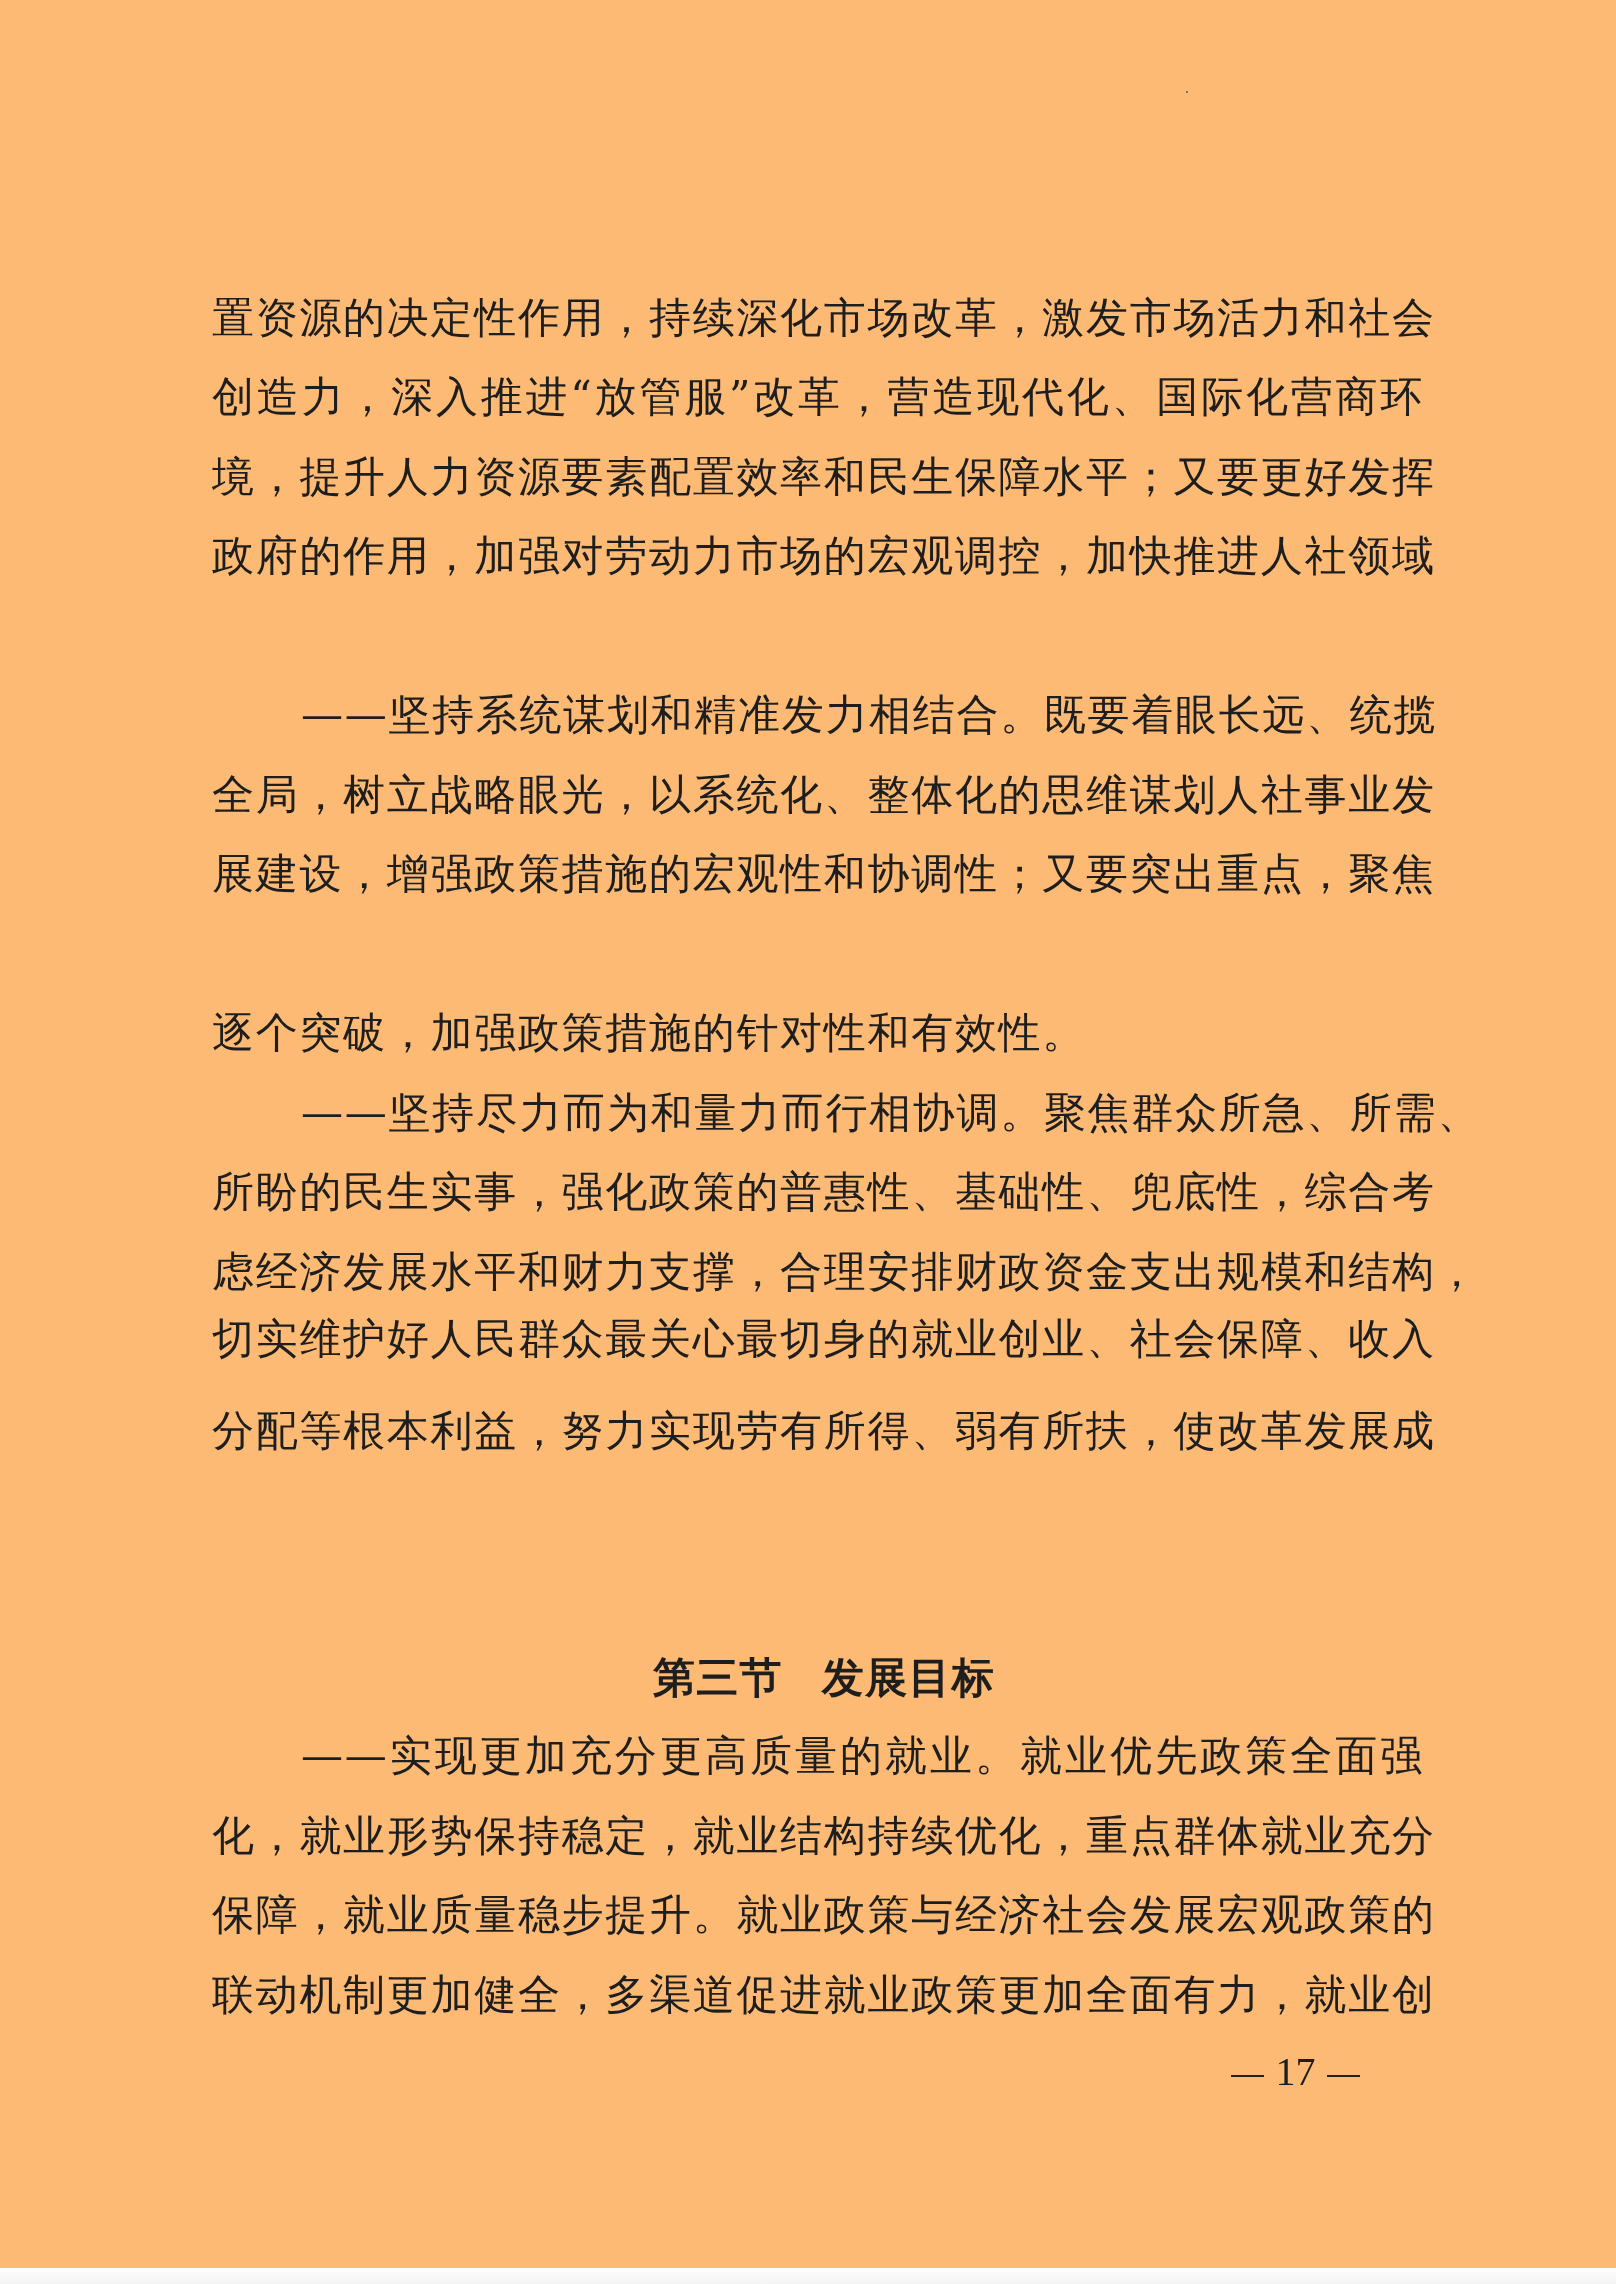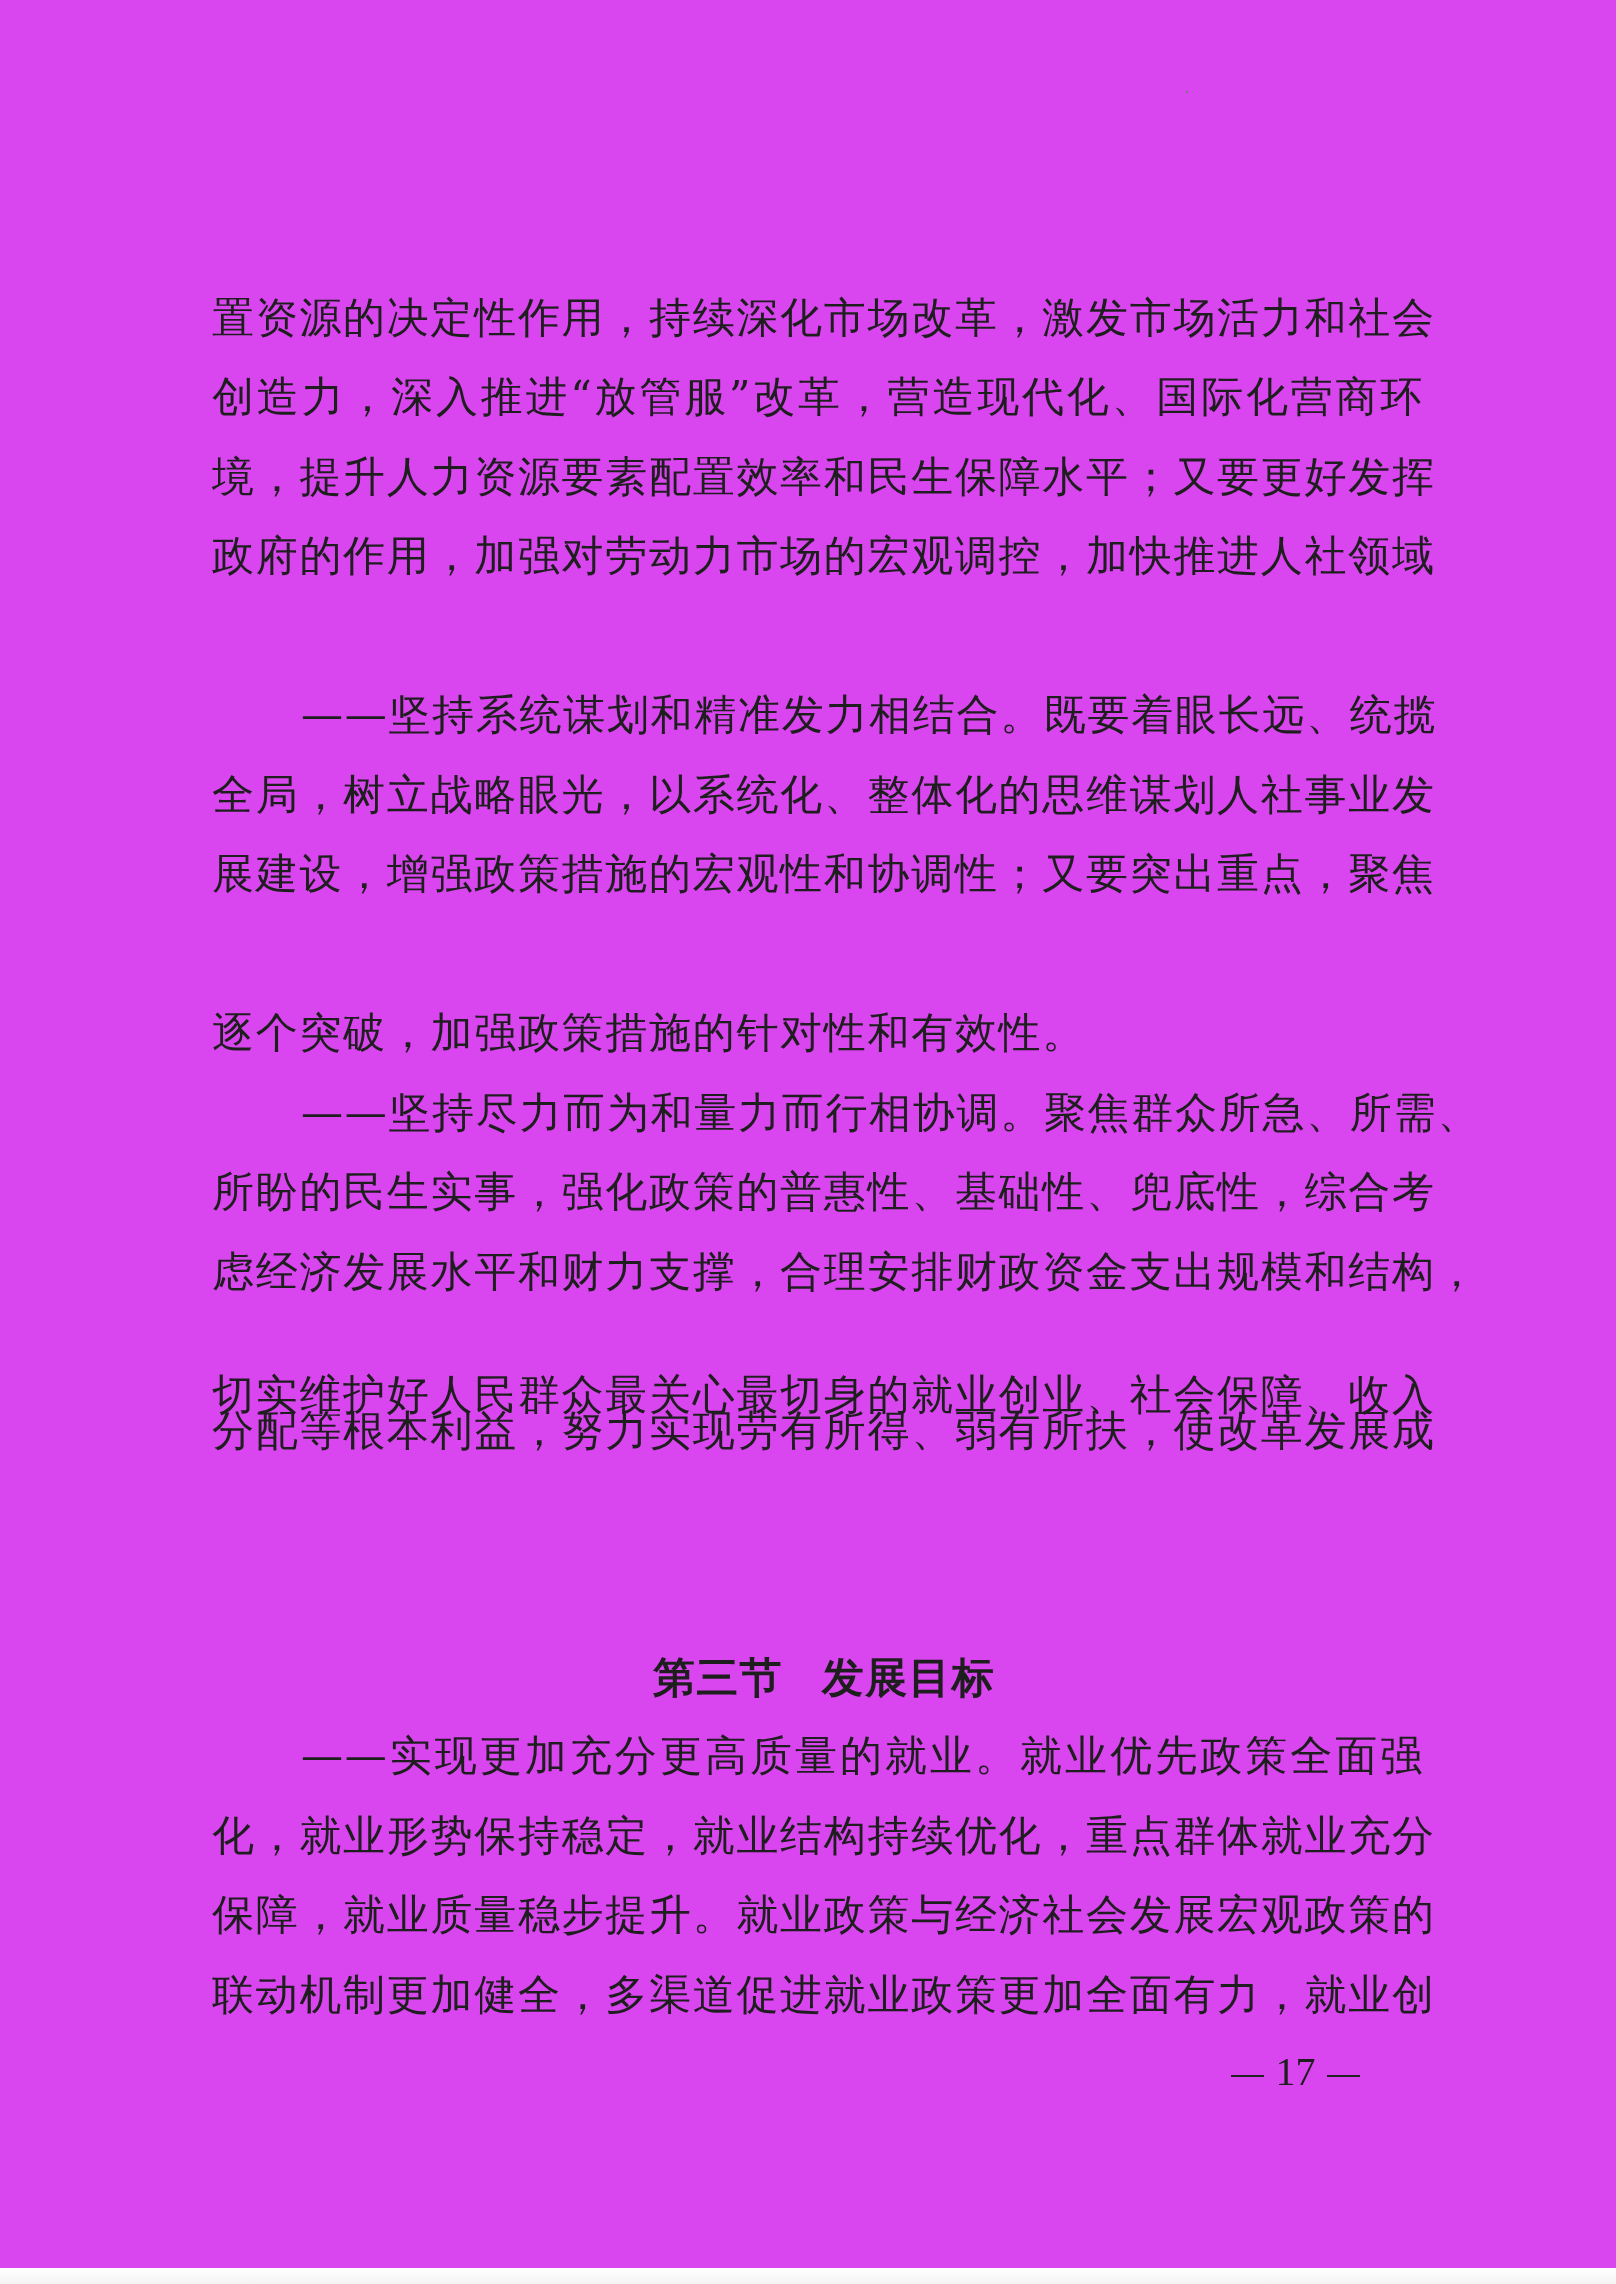--- a/index.html
+++ b/index.html
@@ -13,21 +13,21 @@
       position: relative;
       overflow: hidden;
       font-family: "DejaVu Serif", "Liberation Serif", serif;
       color: #1e1e1e;
     }
     .page {
       position: absolute;
       left: 0; top: 0;
       width: 1616px;
       height: 2284px;
-      background: #d946ef;
+      background: #fdba74;
     }
     .scan-dot {
       position: absolute;
       left: 1186px;
       top: 91px;
       width: 2px;
       height: 2px;
       background: #777;
     }
     .line {
@@ -96,21 +96,21 @@
   <div class="line" style="top:451px">境，提升人力资源要素配置效率和民生保障水平；又要更好发挥</div>
 
   <div class="line" style="top:689px; left:301px; width:1123px;">——坚持系统谋划和精准发力相结合。既要着眼长远、统揽</div>
   <div class="line" style="top:769px">全局，树立战略眼光，以系统化、整体化的思维谋划人社事业发</div>
   <div class="line" style="top:848px">展建设，增强政策措施的宏观性和协调性；又要突出重点，聚焦</div>
   <div class="line last" style="top:1007px">逐个突破，加强政策措施的针对性和有效性。</div>
 
   <div class="line" style="top:1087px; left:301px; width:1123px;">——坚持尽力而为和量力而行相协调。聚焦群众所急、所需、</div>
   <div class="line" style="top:1166px">所盼的民生实事，强化政策的普惠性、基础性、兜底性，综合考</div>
   <div class="line" style="top:1246px">虑经济发展水平和财力支撑，合理安排财政资金支出规模和结构，</div>
-  <div class="line" style="top:1369px">切实维护好人民群众最关心最切身的就业创业、社会保障、收入</div>
+  <div class="line" style="top:1313px">切实维护好人民群众最关心最切身的就业创业、社会保障、收入</div>
   <div class="line" style="top:1405px">分配等根本利益，努力实现劳有所得、弱有所扶，使改革发展成</div>
 
   <div class="heading">
     <span>第三节</span><span class="gap"></span><span>发展目标</span>
   </div>
 
   <div class="line" style="top:1730px; left:301px; width:1123px;">——实现更加充分更高质量的就业。就业优先政策全面强</div>
   <div class="line" style="top:1810px">化，就业形势保持稳定，就业结构持续优化，重点群体就业充分</div>
   <div class="line" style="top:1889px">保障，就业质量稳步提升。就业政策与经济社会发展宏观政策的</div>
   <div class="line" style="top:1969px">联动机制更加健全，多渠道促进就业政策更加全面有力，就业创</div>

